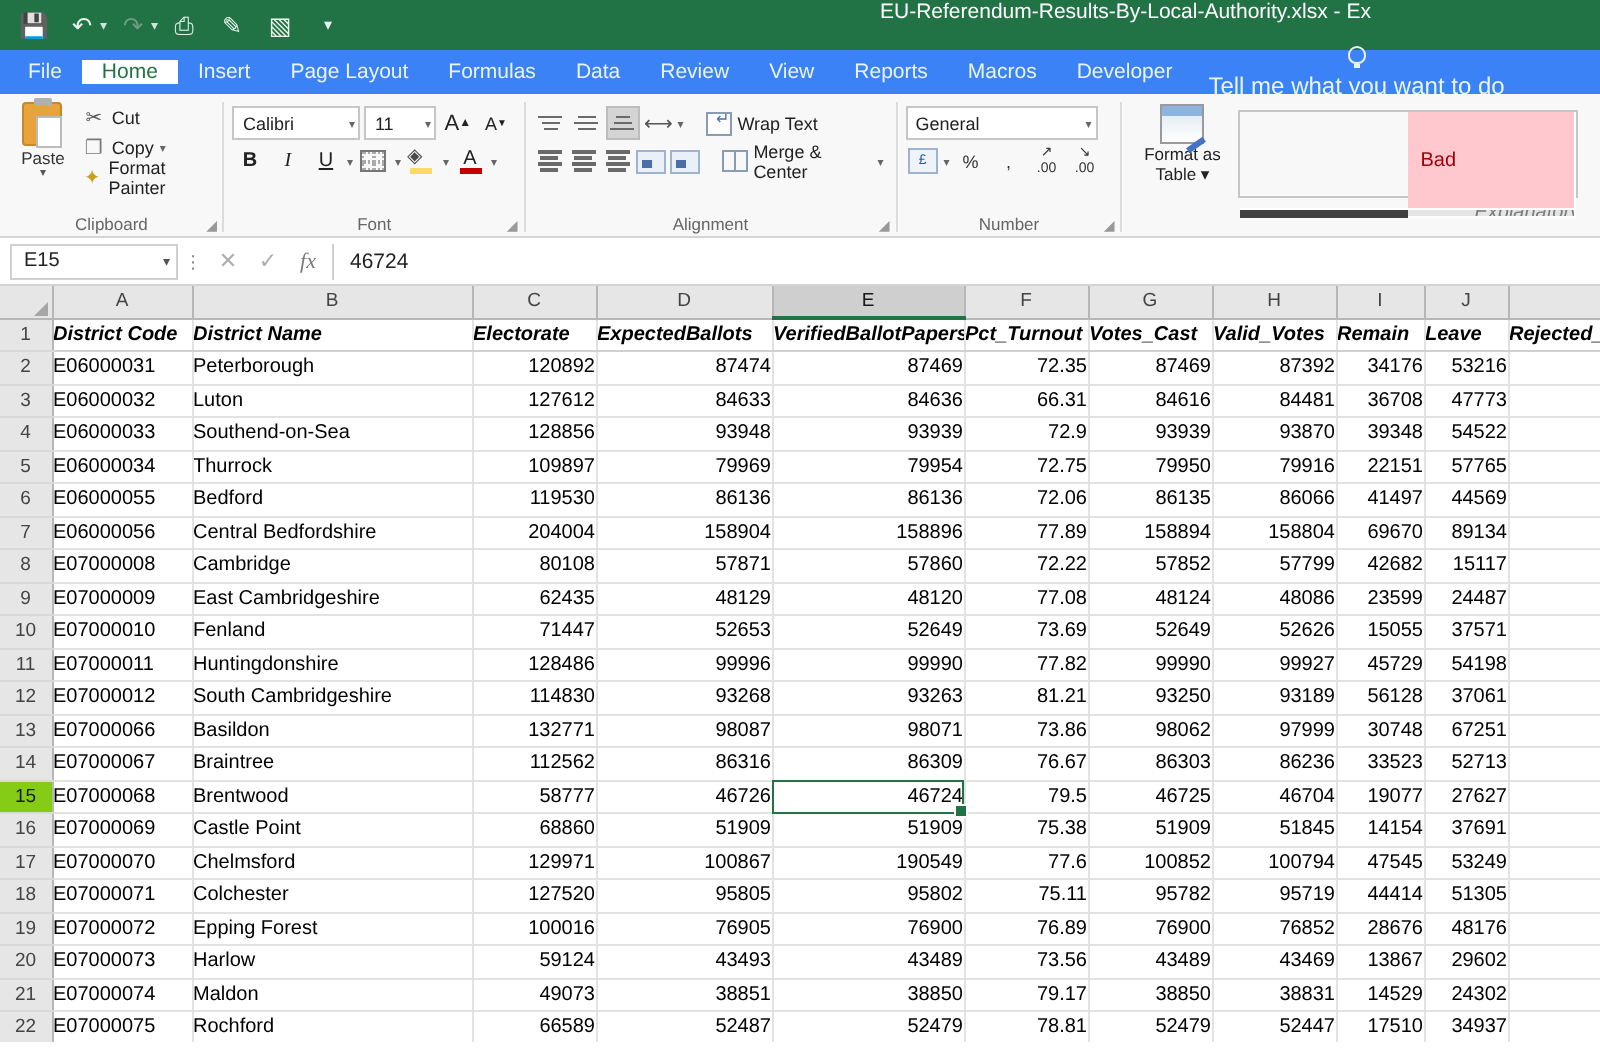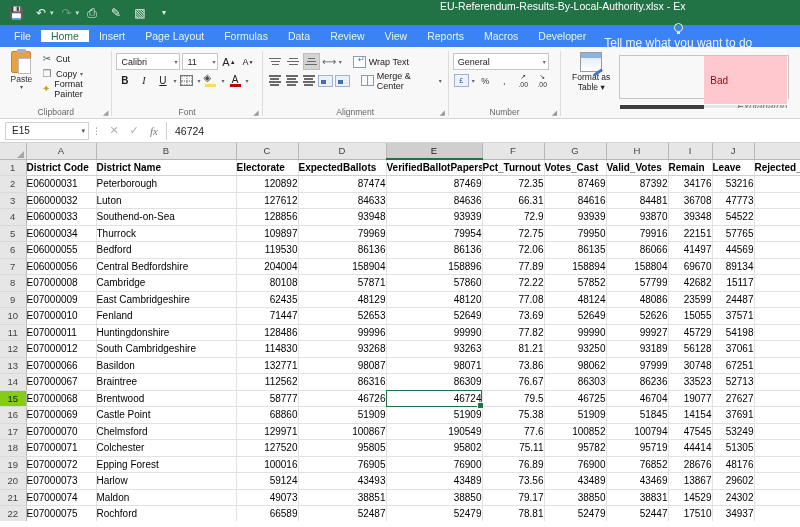--- a/index.html
+++ b/index.html
@@ -176,21 +176,21 @@
     text-align: center; border-right: 1px solid #b7b7b7; border-bottom: 1px solid #d9d9d9;
     vertical-align: middle;
   }
   td.rowhdr.sel { background: #84cc16; color: #1a1a1a; }
   td.cell {
     height: 16.5px; font-size: 10px; color: #000; border-right: 1px solid #e2e2e2;
     border-bottom: 1px solid #e2e2e2; padding: 0 3px; vertical-align: middle;
     white-space: nowrap; overflow: hidden; background: #fff;
   }
   td.cell.num { text-align: right; }
-  td.cell.hdr { font-weight: bold; }
+  td.cell.hdr { font-weight: bold; font-style: italic; }
   tr.hdrrow td.cell { border-bottom: 1px solid #d0d0d0; }
 
   .selbox {
     position: absolute; border: 1.6px solid #217346; pointer-events: none; box-sizing: border-box;
   }
   .selbox::after {
     content: ""; position: absolute; right: -3px; bottom: -3px; width: 5px; height: 5px;
     background: #217346; border: 1px solid #fff;
   }
 </style>

